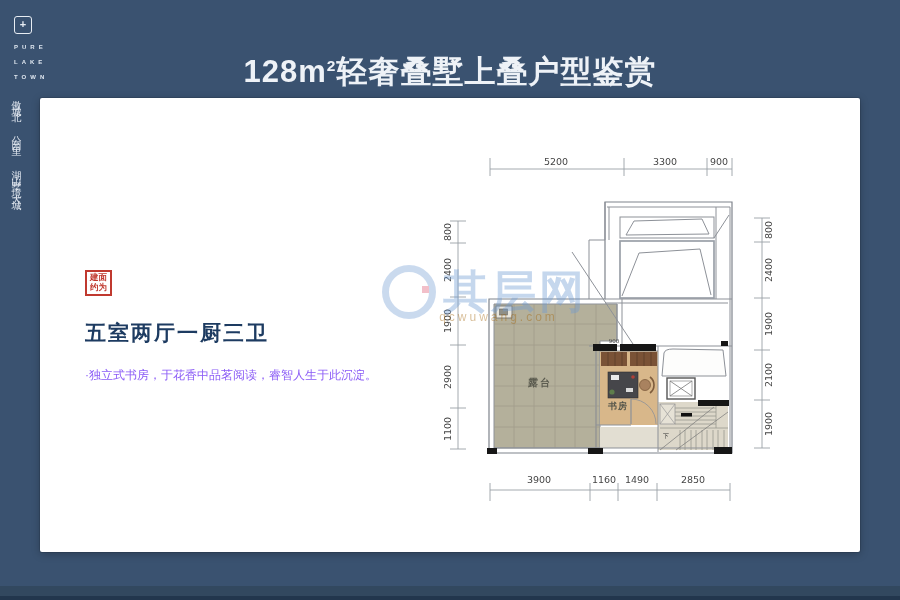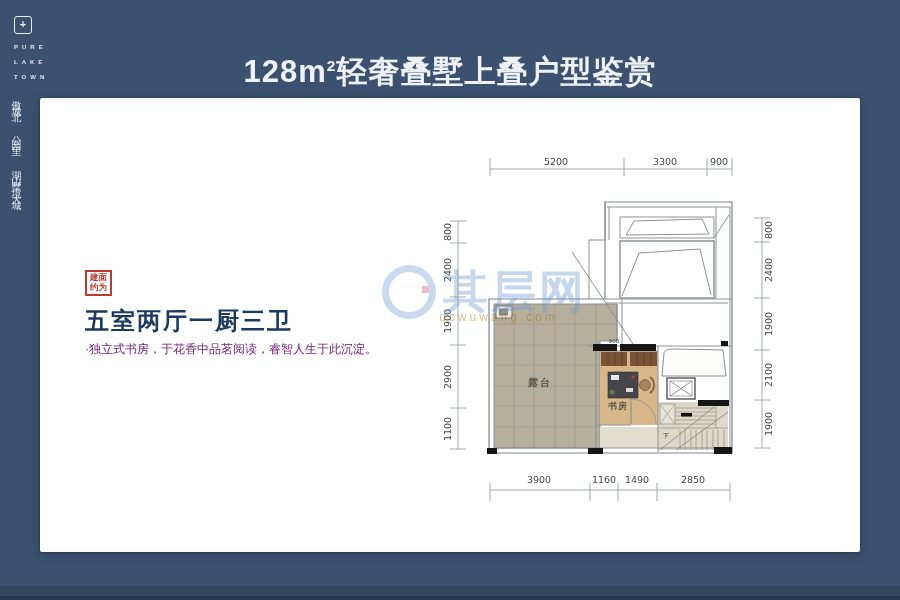--- a/index.html
+++ b/index.html
@@ -19,22 +19,22 @@
 
   
   .card{position:absolute;left:40px;top:98px;width:820px;height:454px;background:#ffffff;border-radius:2px;box-shadow:0 0 0 1px rgba(0,0,0,.10),0 2px 8px rgba(0,0,0,.25);}
 
   
   .info{position:absolute;left:45px;top:172px;width:340px;}
   .title-row{display:flex;align-items:center;}
   .badge{border:2px solid #c0392f;border-radius:0;color:#c0392f;font-size:8.5px;font-weight:bold;line-height:1.15;padding:1px 3px;text-align:center;margin-right:1px;flex:none;}
   .h1{font-size:26px;font-weight:bold;color:#1d3b61;white-space:nowrap;}
   .h1 sup{font-size:.5em;vertical-align:super;}
-  .h2{font-size:24px;font-weight:bold;color:#1d3b61;letter-spacing:2px;margin-top:9px;}
-  .bullets{margin-top:0;font-size:12px;color:#701a75;line-height:2.15;white-space:nowrap;}
+  .h2{font-size:21px;font-weight:bold;color:#1d3b61;letter-spacing:2px;margin-top:23px;}
+  .bullets{margin-top:16px;font-size:12px;color:#8b5cf6;line-height:2.15;white-space:nowrap;}
 
   
   .wm{position:absolute;left:342px;top:164px;display:flex;flex-direction:column;align-items:center;opacity:.40;pointer-events:none;z-index:5;}
   .wm-row{display:flex;align-items:center;gap:7px;}
   .wm-logo{width:40px;height:40px;border:7px solid #7da4d7;border-radius:50%;position:relative;}
   .wm-logo::after{content:"";position:absolute;width:7px;height:7px;background:#e0607a;right:0px;top:14px;}
   .wm-text{font-size:45px;font-weight:bold;color:#6f9cd4;letter-spacing:3px;white-space:nowrap;}
   .wm-sub{font-size:12px;color:#a16207;letter-spacing:3px;margin-top:-12px;margin-left:28px;}
 
   

